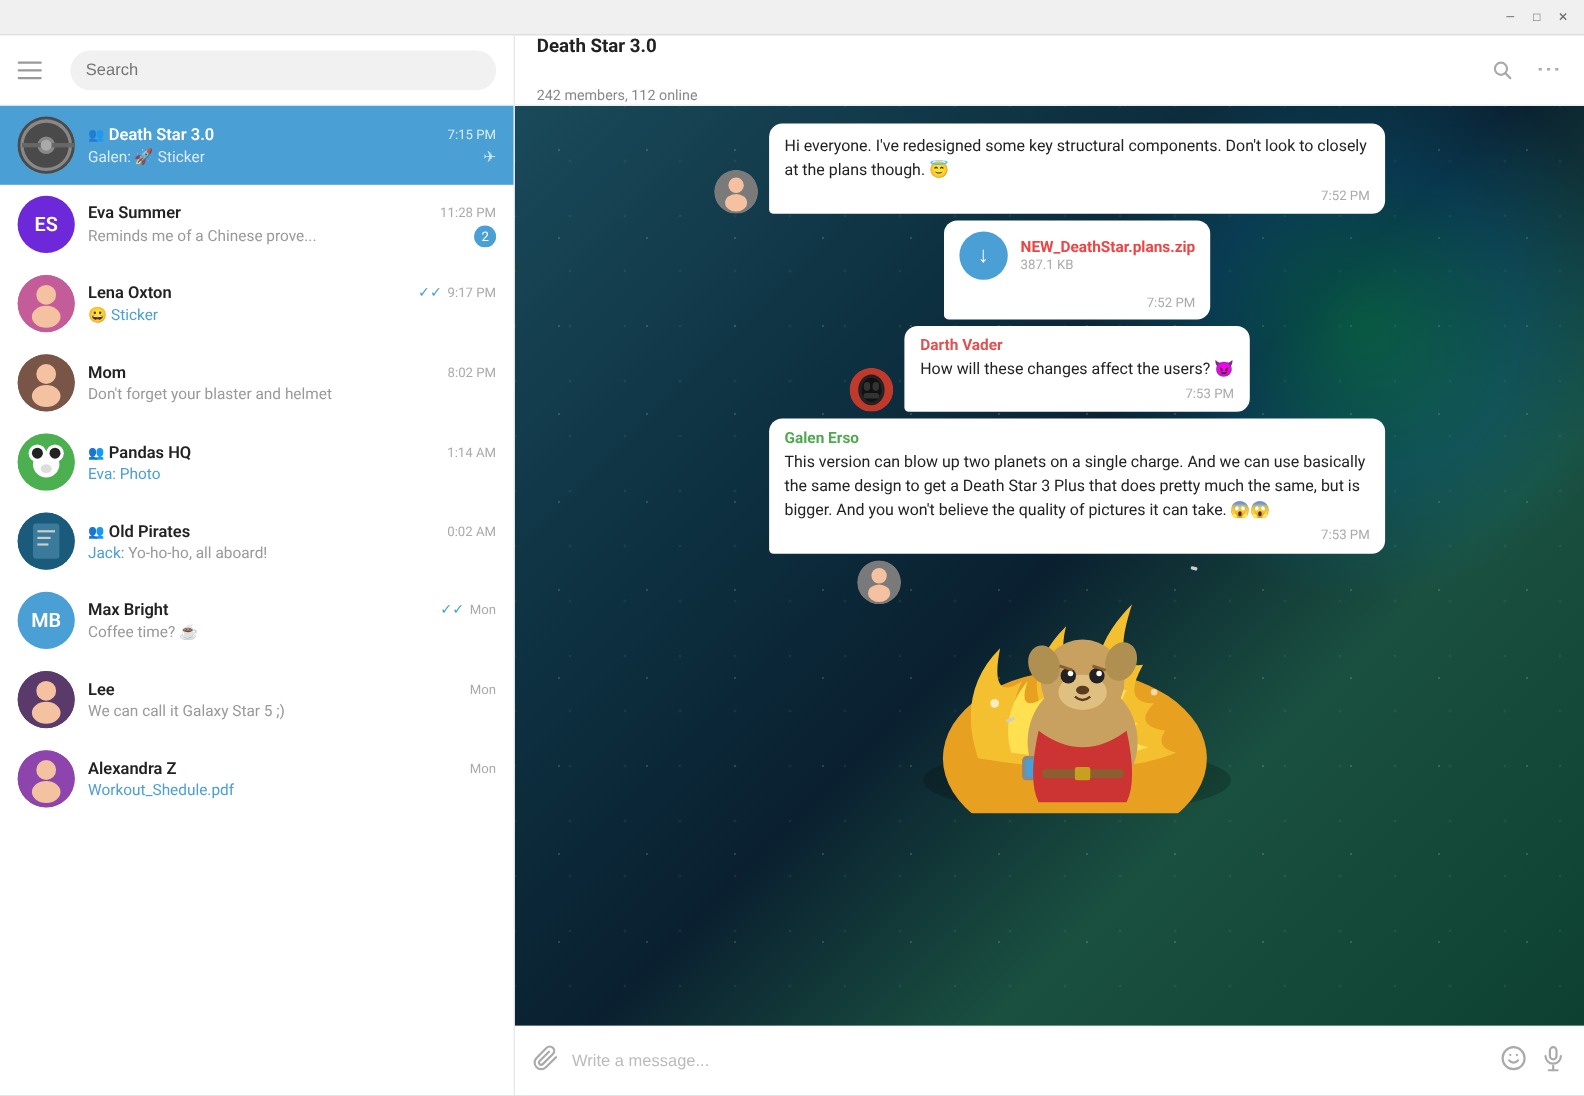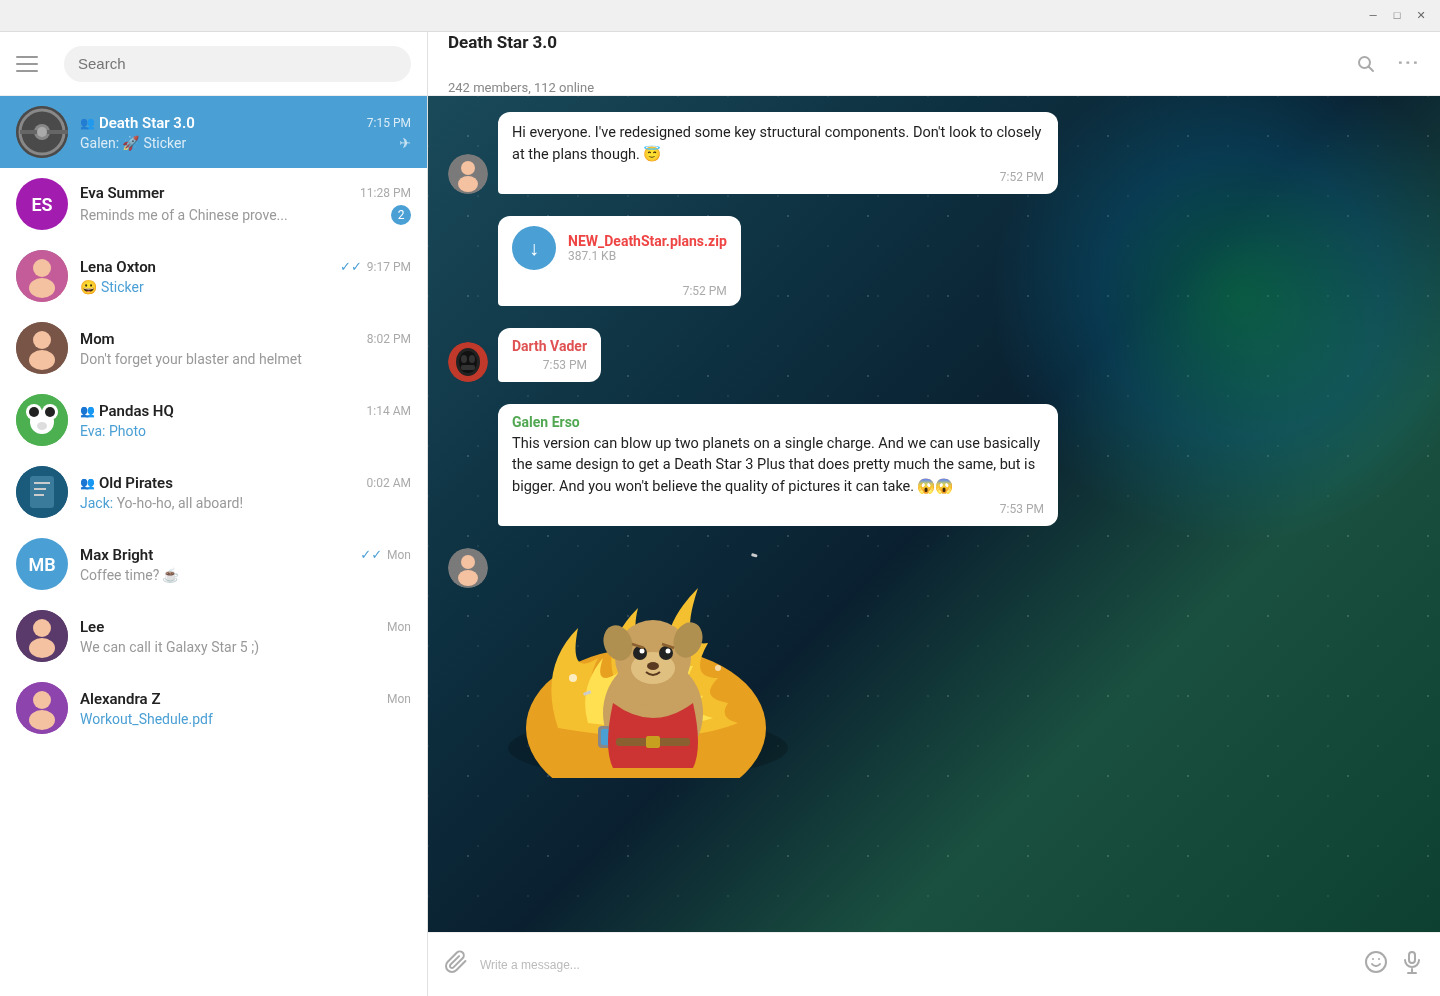--- a/index.html
+++ b/index.html
@@ -25,21 +25,21 @@
 
     
     .app {
       display: flex;
       flex: 1;
       overflow: hidden;
     }
 
     
     .sidebar {
-      width: 428px;
+      width: 468px;
       background: #fff;
       display: flex;
       flex-direction: column;
       border-right: 1px solid #e0e0e0;
       flex-shrink: 0;
     }
 
     .sidebar-header {
       height: 64px;
       display: flex;
@@ -278,21 +278,22 @@
       width: 500px; height: 500px;
       background: radial-gradient(ellipse, rgba(0,200,100,0.3) 0%, rgba(0,150,200,0.2) 40%, transparent 70%);
       border-radius: 50%;
     }
 
     .messages-inner {
       position: relative;
       z-index: 1;
       display: flex;
       flex-direction: column;
-      gap: 22px;
+      gap: 6px;
+      align-items: center;
     }
 
     .message-row {
       display: flex;
       gap: 10px;
       align-items: flex-end;
     }
 
     .msg-avatar {
       width: 40px; height: 40px;
@@ -370,21 +371,21 @@
     .attach-btn {
       color: #aaa;
       font-size: 22px;
       cursor: pointer;
     }
 
     .msg-input {
       flex: 1;
       border: none;
       outline: none;
-      font-size: 12px;
+      font-size: 15px;
       color: #333;
     }
 
     .msg-input::placeholder { color: #bbb; }
 
     .emoji-btn, .mic-btn {
       color: #aaa;
       font-size: 22px;
       cursor: pointer;
     }
@@ -440,21 +441,21 @@
             <span class="chat-time">7:15 PM</span>
           </div>
           <div class="chat-preview-row">
             <span class="chat-preview">Galen: 🚀 Sticker</span>
             <span style="color:rgba(255,255,255,0.7);font-size:14px;">✈</span>
           </div>
         </div>
       </div>
 
       <div class="chat-item">
-        <div class="avatar" style="background:#a21caf;">
+        <div class="avatar" style="background:#6d28d9;">
           <span>ES</span>
         </div>
         <div class="chat-info">
           <div class="chat-header-row">
             <div class="chat-name">Eva Summer</div>
             <span class="chat-time">11:28 PM</span>
           </div>
           <div class="chat-preview-row">
             <span class="chat-preview">Reminds me of a Chinese prove...</span>
             <span class="badge">2</span>
@@ -676,20 +677,21 @@
               <circle cx="20" cy="20" r="20" fill="#c0392b"></circle>
               <ellipse cx="20" cy="20" rx="12" ry="14" fill="#222"></ellipse>
               <ellipse cx="20" cy="20" rx="9" ry="11" fill="#111"></ellipse>
               <ellipse cx="16" cy="17" rx="3" ry="4" fill="#333"></ellipse>
               <ellipse cx="24" cy="17" rx="3" ry="4" fill="#333"></ellipse>
               <rect x="13" y="23" width="14" height="5" rx="2" fill="#333"></rect>
             </svg>
           </div>
           <div class="msg-content">
             <div class="msg-sender sender-red">Darth Vader</div>
+            <div class="msg-text">How will these changes affect the users? 😈</div>
             <div class="msg-time">7:53 PM</div>
           </div>
         </div>
 
         <div class="message-row">
           <div class="msg-avatar" style="visibility:hidden;">
             <svg width="40" height="40" viewBox="0 0 40 40">
                 <circle cx="20" cy="20" r="20" fill="#7a7a7a"></circle>
               </svg>
           </div>

